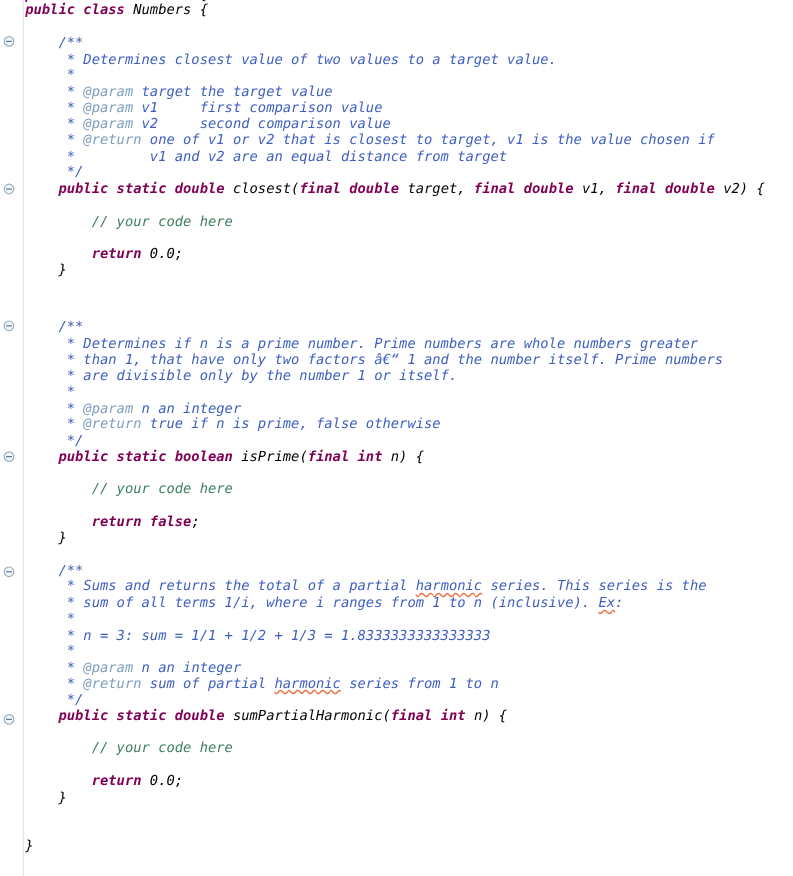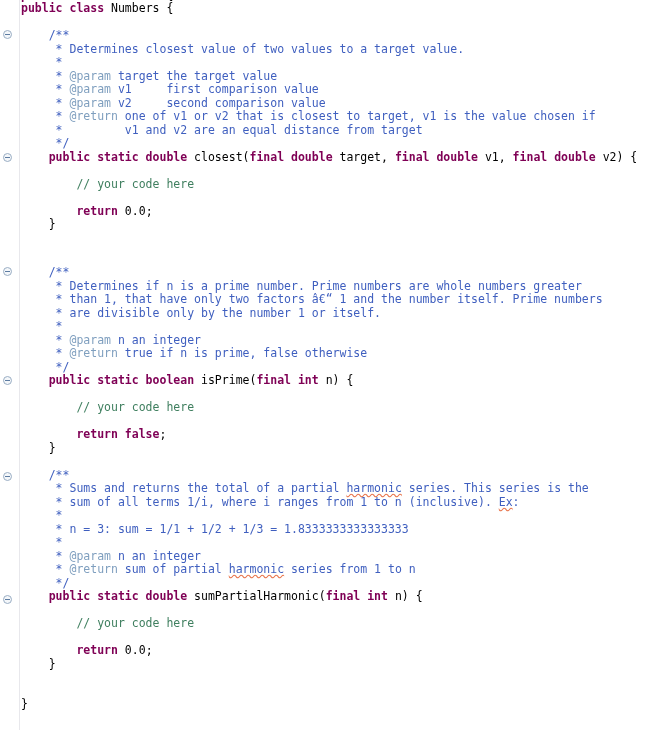--- a/index.html
+++ b/index.html
@@ -14,20 +14,21 @@
     overflow: hidden;
     font-family: "DejaVu Sans Mono", "Liberation Mono", monospace;
   }
 
   
   #editor {
     position: relative;
     width: 661px;
     height: 730px;
     background: #ffffff;
+    font-style: italic;
   }
 
   
   #gutter {
     position: absolute;
     left: 0;
     top: 0;
     width: 20px;
     height: 730px;
     background: #ffffff;

